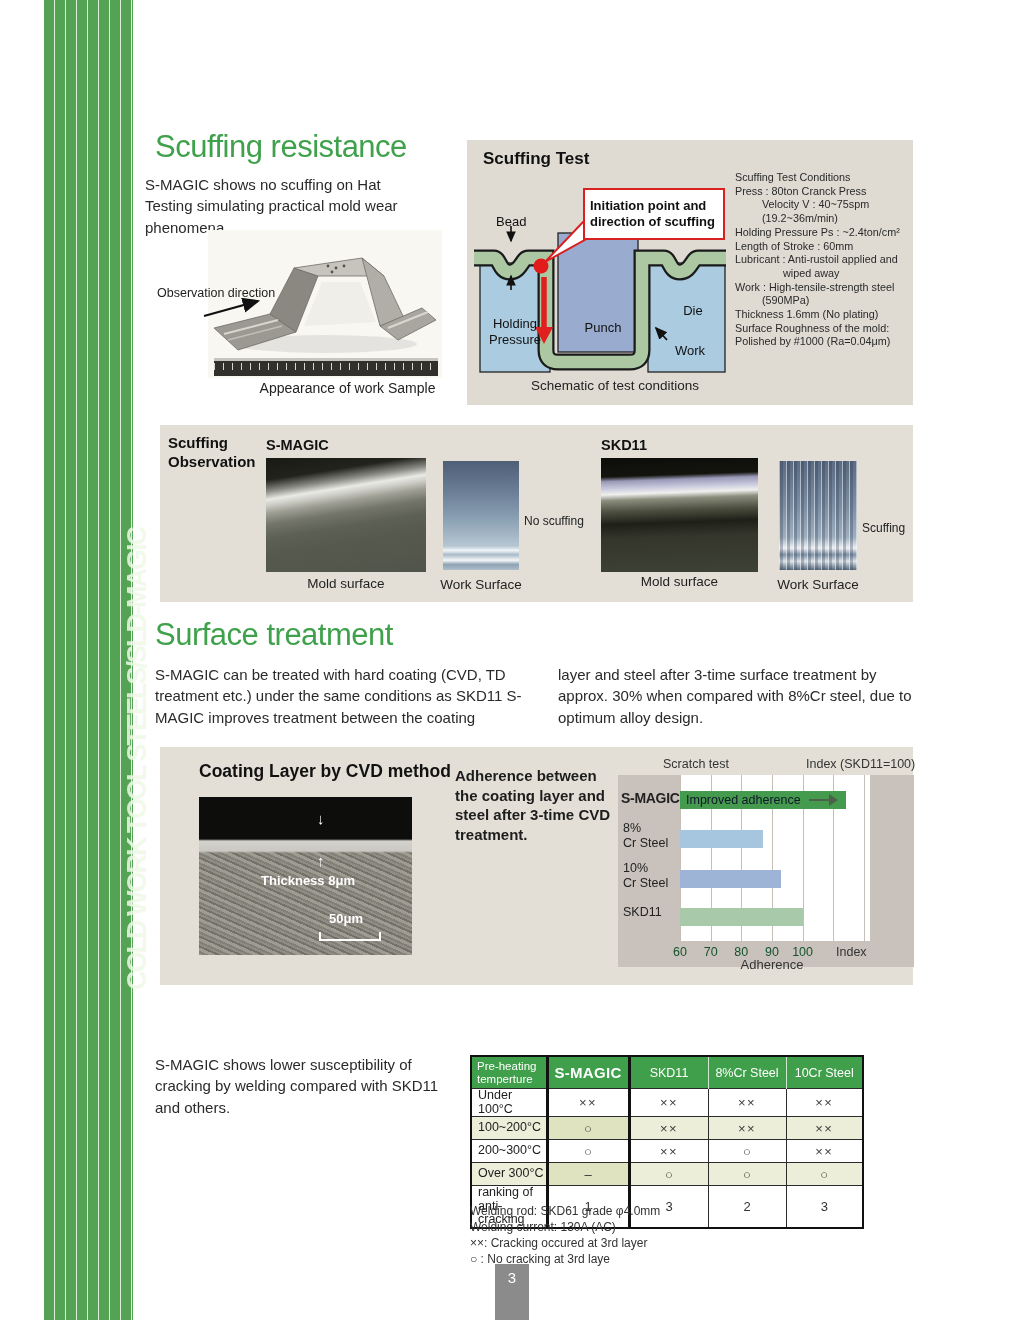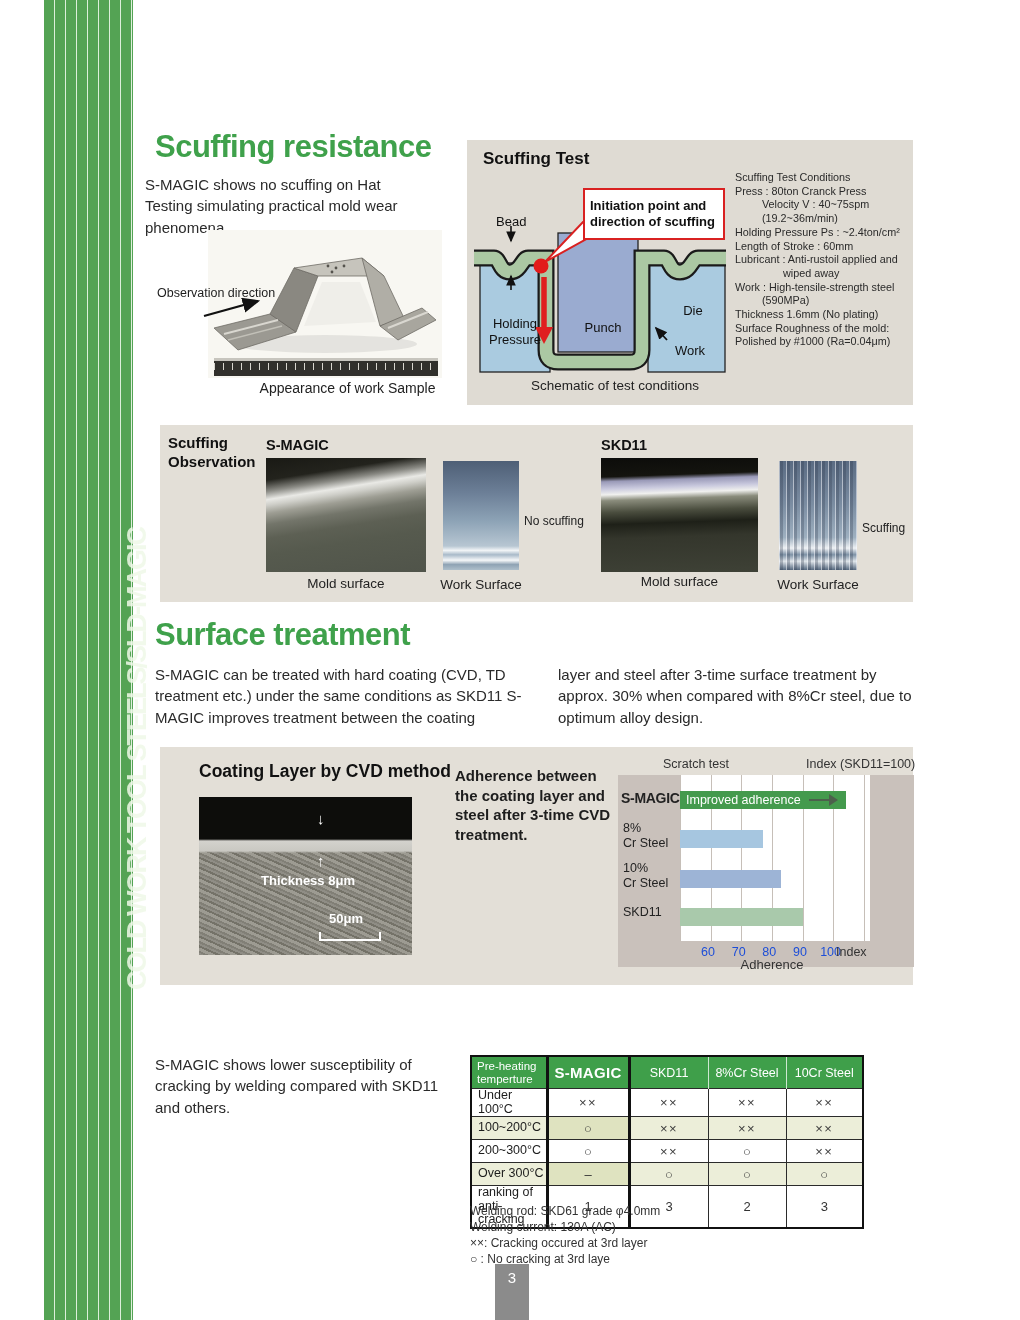--- a/index.html
+++ b/index.html
@@ -5,21 +5,21 @@
   html,body{margin:0;padding:0;background:#fff;}
   .page{position:relative;width:1020px;height:1320px;background:#fff;overflow:hidden;
         font-family:"Liberation Sans",sans-serif;color:#222;}
   
   .sidebar{position:absolute;left:44px;top:0;width:89px;height:1320px;background-color:#54a354;
     background-image:repeating-linear-gradient(90deg,transparent 0 9.8px,rgba(245,252,242,.85) 9.8px 11px);}
   .sidebar-text{position:absolute;left:78px;top:502px;height:488px;writing-mode:vertical-rl;
     transform:rotate(180deg);font-size:27px;font-weight:bold;letter-spacing:-2px;
     color:rgba(238,248,232,.85);white-space:nowrap;}
   
-  .h-green{position:absolute;font-size:31px;font-weight:bold;color:#3fa14b;letter-spacing:-.5px;}
+  .h-green{position:absolute;font-size:31px;font-weight:normal;color:#3fa14b;letter-spacing:-.5px;}
   .body-text{position:absolute;font-size:15px;line-height:1.42;color:#2a2a2a;}
   
   .hat-fig{position:absolute;left:208px;top:230px;width:234px;height:148px;background:#f8f7f2;}
   .ruler{position:absolute;left:6px;top:128px;width:224px;height:15px;background:#31302c;border-top:3px solid #c7c5be;}
   .ruler:after{content:"";position:absolute;inset:2px 0 6px 0;
     background:repeating-linear-gradient(90deg,#d8d6cf 0 1px,transparent 1px 9px);}
   .obs-dir{position:absolute;left:157px;top:286px;font-size:12.5px;color:#1d1d1d;}
   .obs-arrow{position:absolute;left:200px;top:292px;}
   .fig-caption{position:absolute;font-size:14px;color:#222;text-align:center;}
   
@@ -58,27 +58,27 @@
   .micro-arrow{position:absolute;color:#fff;font-size:15px;font-weight:bold;line-height:1;}
   .scalebar{position:absolute;left:120px;top:135px;width:58px;height:7px;
     border-left:2px solid #fff;border-right:2px solid #fff;border-bottom:2px solid #fff;}
   .adh-note{position:absolute;left:455px;top:766px;width:158px;font-size:15px;font-weight:bold;line-height:1.3;color:#1d1d1d;}
   
   .chart-head{position:absolute;top:757px;font-size:12.5px;color:#333;margin-left:26px;}
   .chart-block{position:absolute;left:618px;top:775px;width:296px;height:192px;background:#c9c1bb;}
   .chart-plot{position:absolute;left:62px;top:0;width:190px;height:166px;background:#fff;
     background-image:repeating-linear-gradient(to right,#c6bfb8 0 1px,transparent 1px 30.65px);}
   .chart-bar{position:absolute;left:0;height:18px;display:flex;align-items:center;}
-  .bar-note{color:#ffffff;font-size:12.5px;padding-left:6px;white-space:nowrap;}
+  .bar-note{color:#0f172a;font-size:12.5px;padding-left:6px;white-space:nowrap;}
   .bar-arrow{flex:1;min-width:26px;height:2.6px;background:#4c604c;margin:0 10px 0 8px;position:relative;}
   .bar-arrow:after{content:"";position:absolute;right:-2px;top:-4.6px;border-left:9px solid #4c604c;
     border-top:6px solid transparent;border-bottom:6px solid transparent;}
   .chart-cat{position:absolute;left:5px;font-size:12.5px;line-height:1.18;white-space:pre-line;color:#222;}
   .cat-bold{font-size:14px;font-weight:bold;letter-spacing:-.3px;left:3px;}
-  .tick{position:absolute;top:170px;transform:translateX(-50%);font-size:12.5px;color:#1d4ed8;margin-left:28px;}
+  .tick{position:absolute;top:170px;transform:translateX(-50%);font-size:12.5px;color:#14532d;}
   .axis-suffix{position:absolute;left:218px;top:170px;font-size:12.5px;color:#333;}
   .axis-label{position:absolute;left:109px;top:182px;width:90px;text-align:center;font-size:13px;color:#333;}
   
   .weld-table{position:absolute;left:470px;top:1055px;border-collapse:collapse;border:2px solid #111;
     font-family:"Liberation Sans",sans-serif;}
   .weld-table th{background:#3f9f4a;color:#fff;font-weight:normal;font-size:12.5px;height:29px;
     border-right:1px solid rgba(255,255,255,.75);padding:1px 2px;}
   .weld-table th.th-temp{font-size:11.5px;line-height:1.12;white-space:pre-line;text-align:left;padding-left:5px;}
   .weld-table th.th-smagic{font-size:15px;font-weight:bold;letter-spacing:.3px;}
   .weld-table td{border:1px solid #2b2b2b;text-align:center;font-size:13px;height:22px;color:#333;padding:0 2px;}

